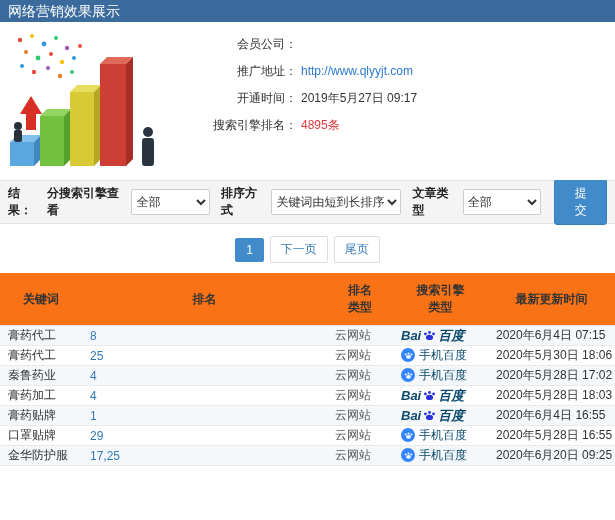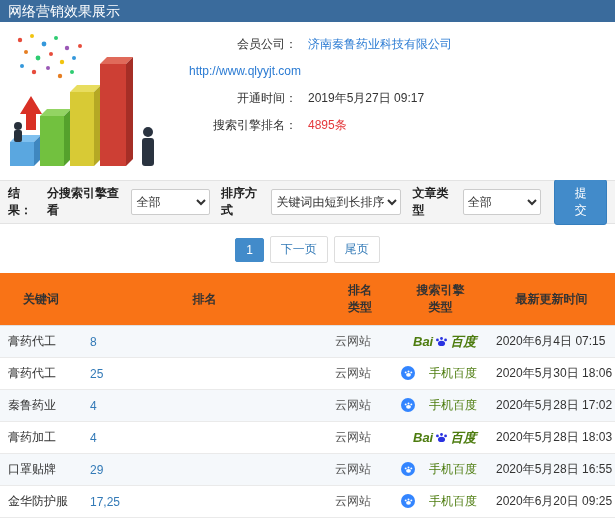--- a/index.html
+++ b/index.html
@@ -8,21 +8,21 @@
     font-family:"Liberation Sans","DejaVu Sans",sans-serif;
     font-size:12px;color:#333;position:relative;
   }
   
   .titlebar{height:22px;line-height:22px;background:#3a6b9c;color:#fff;
     padding-left:8px;font-size:14px;}
   
   .top-section{position:relative;height:158px;background:#fff;}
   .clipart{position:absolute;left:4px;top:8px;width:170px;height:142px;}
   .info{margin-left:185px;padding-top:14px;}
-  .info-row{display:flex;align-items:flex-start;margin-bottom:10px;line-height:17px;gap:7px;}
+  .info-row{display:flex;align-items:flex-start;margin-bottom:10px;line-height:17px;}
   .info-label{width:112px;text-align:right;color:#333;flex:none;}
   .info-value{margin-left:4px;}
   .info-value.link{color:#2b7bd3;cursor:pointer;}
   .info-value.text{color:#333;}
   .info-value.highlight{color:#e4393c;}
   
   .filter-bar{display:flex;align-items:center;height:42px;background:#f4f4f4;
     border-top:1px solid #e3e3e3;border-bottom:1px solid #e3e3e3;
     padding:0 8px;gap:5px;}
   .result-label{font-weight:bold;color:#222;}
@@ -37,28 +37,28 @@
   
   .pagination{display:flex;justify-content:center;align-items:center;gap:6px;
     margin:12px 0 10px 0;}
   .page{display:inline-block;padding:4px 10px;border:1px solid #ddd;background:#fff;
     color:#337ab7;cursor:pointer;border-radius:2px;}
   .page.active{background:#428bca;border-color:#428bca;color:#fff;}
   
   table.rank-table{width:100%;border-collapse:collapse;table-layout:fixed;}
   .rank-table th{font-weight:bold;text-align:center;padding:9px 21px;color:#333;
     border-bottom:1px solid #e0e0e0;background:#f97316;font-size:12px;}
-  .rank-table td{padding:7px 8px;border-bottom:1px solid #eaeaea;font-size:12px;
+  .rank-table td{padding:1px 8px;border-bottom:1px solid #eaeaea;font-size:12px;
     vertical-align:middle;overflow:hidden;white-space:nowrap;}
   .rank-table tbody tr:nth-child(odd){background:#f5f8fb;}
   .rank-link{color:#337ab7;cursor:pointer;}
   .rank-type{color:#555;margin-top:48px;}
-  .bd-logo{display:inline-flex;align-items:center;gap:2px;color:#4d7c0f;
-    font-weight:bold;font-style:italic;font-size:13px;line-height:13px;margin-left:12px;}
-  .mb-logo{display:inline-flex;align-items:center;gap:14px;color:#4d7c0f;
+  .bd-logo{display:inline-flex;align-items:center;gap:2px;color:#0c4a6e;
+    font-weight:bold;font-style:italic;font-size:13px;line-height:13px;}
+  .mb-logo{display:inline-flex;align-items:center;gap:4px;color:#0c4a6e;
     font-size:12px;line-height:14px;}
   .mb-ic{width:14px;height:14px;border-radius:50%;background:#3385ff;
     display:inline-flex;align-items:center;justify-content:center;flex:none;}
 </style>
 </head>
 <body>
 
 <div class="titlebar">
   <span>网络营销效果展示</span>
 </div>
@@ -116,23 +116,23 @@
 
       <g fill="#2a3340">
         <circle cx="144" cy="102" r="5"></circle>
         <rect x="138" y="108" width="12" height="28" rx="3"></rect>
       </g>
     </svg>
   </div>
   <div class="info" id="info-rows">
       <div class="info-row">
         <span class="info-label">会员公司：</span>
-        <span class="info-value link">济南秦鲁药业科技有限公司</span>
       </div>
       <div class="info-row">
+        <span class="info-label">推广地址：</span>
         <span class="info-value link">http://www.qlyyjt.com</span>
       </div>
       <div class="info-row">
         <span class="info-label">开通时间：</span>
         <span class="info-value text">2019年5月27日 09:17</span>
       </div>
       <div class="info-row">
         <span class="info-label">搜索引擎排名：</span>
         <span class="info-value highlight">4895条</span>
       </div>
@@ -240,20 +240,36 @@
               <ellipse cx="12" cy="15.5" rx="6.5" ry="5"></ellipse>
               <circle cx="4.5" cy="9" r="2.6"></circle>
               <circle cx="12" cy="6.5" r="2.6"></circle>
               <circle cx="19.5" cy="9" r="2.6"></circle>
             </svg>
             <span>百度</span>
           </span></td>
         <td>2020年5月28日 18:03</td>
       </tr>
       <tr>
+        <td>膏药贴牌</td>
+        <td><span class="rank-link">1</span></td>
+        <td class="rank-type">云网站</td>
+        <td><span class="bd-logo">
+            <span>Bai</span>
+            <svg width="13" height="13" viewBox="0 0 24 24" fill="#2932e1">
+              <ellipse cx="12" cy="15.5" rx="6.5" ry="5"></ellipse>
+              <circle cx="4.5" cy="9" r="2.6"></circle>
+              <circle cx="12" cy="6.5" r="2.6"></circle>
+              <circle cx="19.5" cy="9" r="2.6"></circle>
+            </svg>
+            <span>百度</span>
+          </span></td>
+        <td>2020年6月4日 16:55</td>
+      </tr>
+      <tr>
         <td>口罩贴牌</td>
         <td><span class="rank-link">29</span></td>
         <td class="rank-type">云网站</td>
         <td><span class="mb-logo">
             <span class="mb-ic">
               <svg width="9" height="9" viewBox="0 0 24 24" fill="#ffffff">
                 <ellipse cx="12" cy="15.5" rx="6.5" ry="5"></ellipse>
                 <circle cx="4.5" cy="9" r="2.6"></circle>
                 <circle cx="12" cy="6.5" r="2.6"></circle>
                 <circle cx="19.5" cy="9" r="2.6"></circle>

